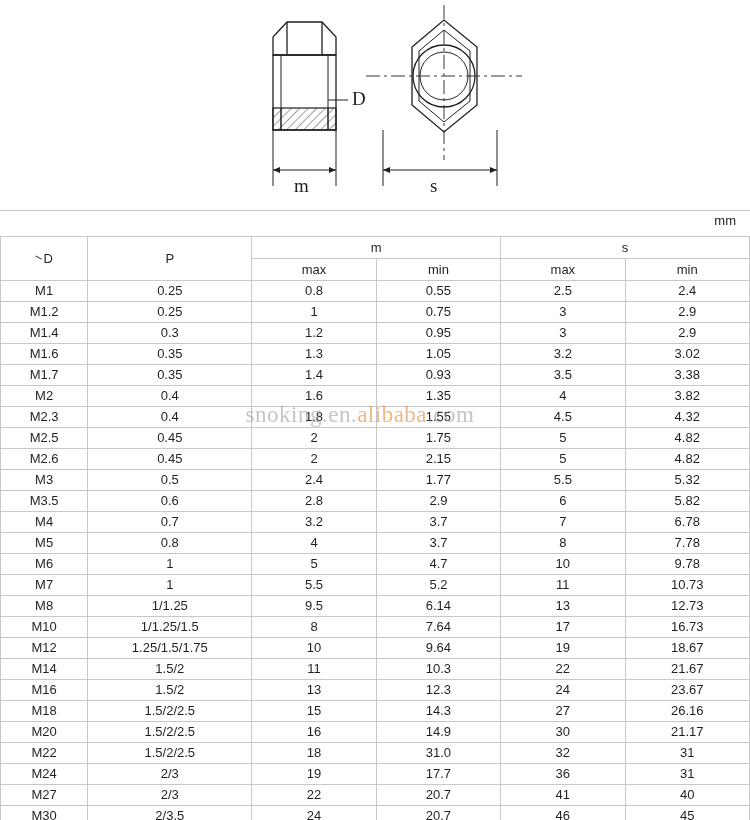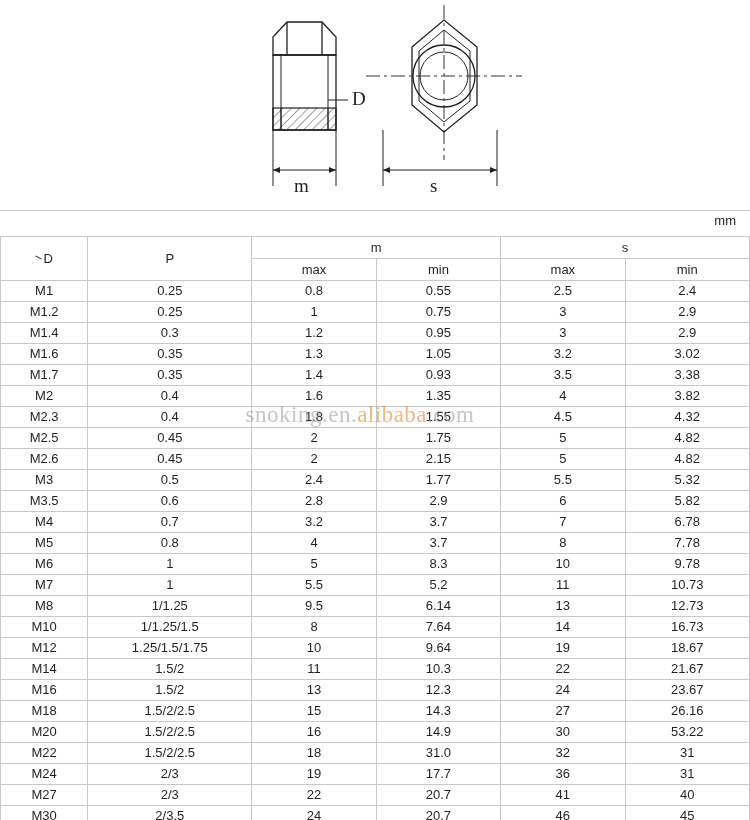--- a/index.html
+++ b/index.html
@@ -321,21 +321,21 @@
           <td>0.8</td>
           <td>4</td>
           <td>3.7</td>
           <td>8</td>
           <td>7.78</td>
         </tr>
         <tr>
           <td>M6</td>
           <td>1</td>
           <td>5</td>
-          <td>8.3</td>
+          <td>4.7</td>
           <td>10</td>
           <td>9.78</td>
         </tr>
         <tr>
           <td>M7</td>
           <td>1</td>
           <td>5.5</td>
           <td>5.2</td>
           <td>11</td>
           <td>10.73</td>
@@ -346,21 +346,21 @@
           <td>9.5</td>
           <td>6.14</td>
           <td>13</td>
           <td>12.73</td>
         </tr>
         <tr>
           <td>M10</td>
           <td>1/1.25/1.5</td>
           <td>8</td>
           <td>7.64</td>
-          <td>14</td>
+          <td>17</td>
           <td>16.73</td>
         </tr>
         <tr>
           <td>M12</td>
           <td>1.25/1.5/1.75</td>
           <td>10</td>
           <td>9.64</td>
           <td>19</td>
           <td>18.67</td>
         </tr>
@@ -387,21 +387,21 @@
           <td>14.3</td>
           <td>27</td>
           <td>26.16</td>
         </tr>
         <tr>
           <td>M20</td>
           <td>1.5/2/2.5</td>
           <td>16</td>
           <td>14.9</td>
           <td>30</td>
-          <td>53.22</td>
+          <td>21.17</td>
         </tr>
         <tr>
           <td>M22</td>
           <td>1.5/2/2.5</td>
           <td>18</td>
           <td>31.0</td>
           <td>32</td>
           <td>31</td>
         </tr>
         <tr>

